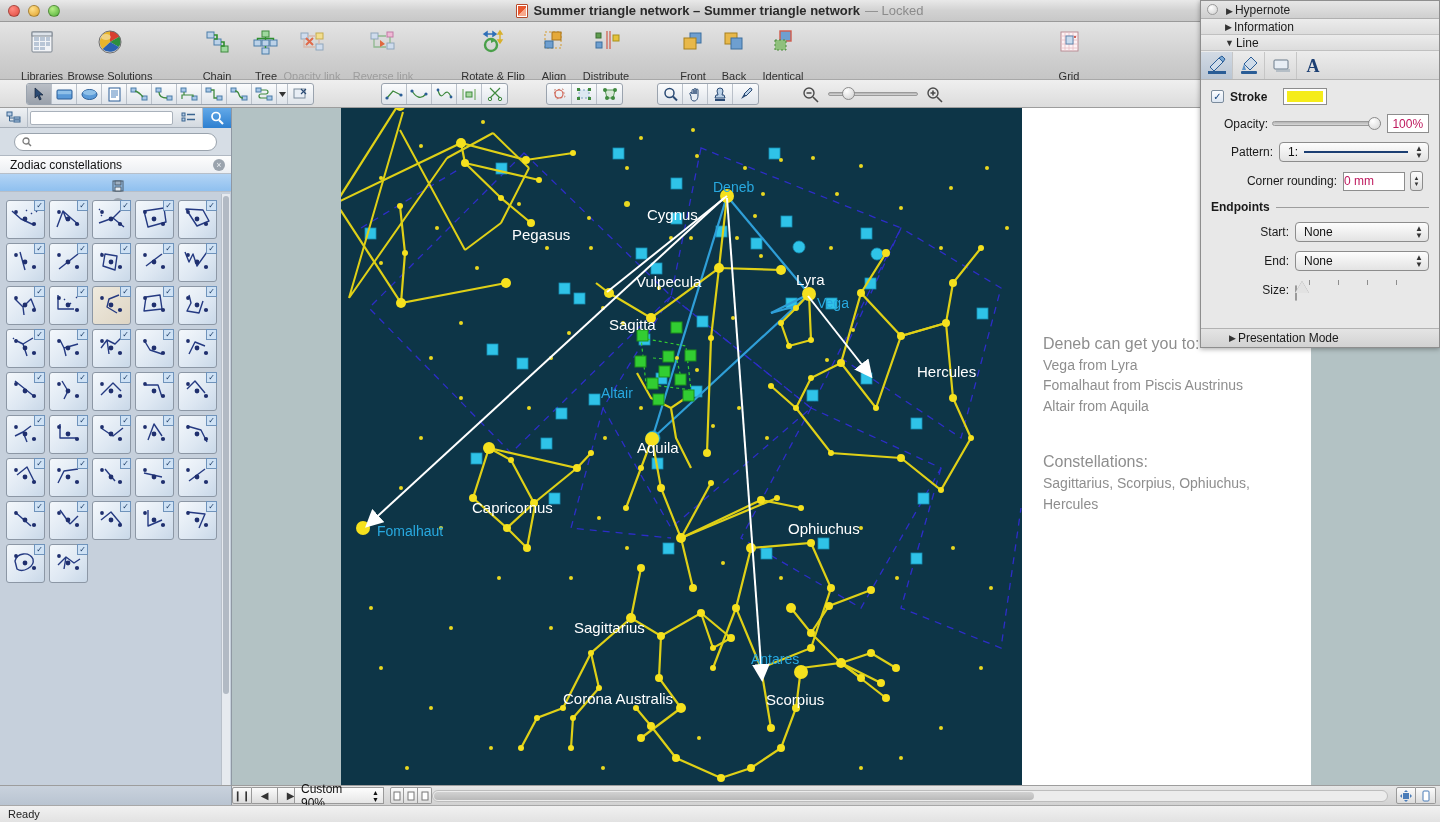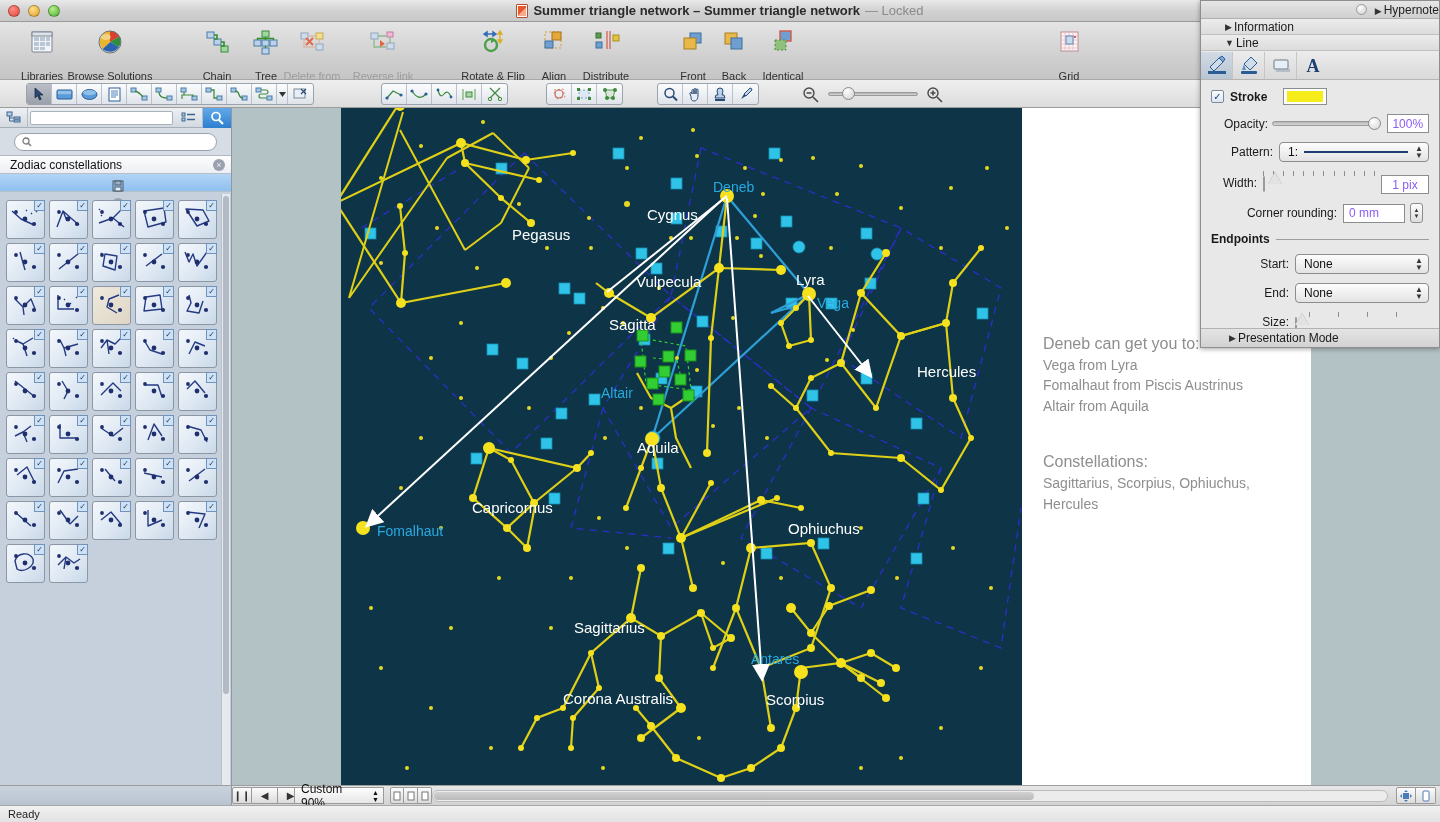--- a/index.html
+++ b/index.html
@@ -163,21 +163,21 @@
   .notes .gap { height: 34px; }
 
   
   .inspector {
     position: absolute; right: 0; top: 0; width: 240px; height: 348px;
     background: #e8e8e8; border: 1px solid #8e8e8e;
     box-shadow: 0 1px 5px rgba(0,0,0,.35);
   }
   .insp-tbar {
     height: 18px; background: linear-gradient(to bottom, #e6e6e6, #cfcfcf);
-    border-bottom: 1px solid #b0b0b0; display: flex; align-items: center; padding-left: 6px; justify-content: flex-end;
+    border-bottom: 1px solid #b0b0b0; display: flex; align-items: center; padding-left: 6px;
   }
   .insp-close {
     width: 11px; height: 11px; border-radius: 50%;
     background: radial-gradient(circle at 35% 30%, #fdfdfd, #cfcfcf);
     border: 1px solid #9a9a9a;
   }
   .insp-tbar .ttl { font-size: 12px; color: #222; margin-left: 8px; }
   .disc { font-size: 9px; margin-right: 2px; color: #333; }
   .insp-sec {
     height: 16px; display: flex; align-items: center; padding-left: 24px;
@@ -215,21 +215,21 @@
     border: 1px solid #9a9a9a; border-radius: 3px; width: 100%;
   }
   .slider .knob {
     position: absolute; width: 13px; height: 13px; border-radius: 50%;
     background: radial-gradient(circle at 35% 28%, #ffffff, #d4d4d4);
     border: 1px solid #8a8a8a;
   }
   .numbox {
     border: 1px solid #8d8d8d; background: #fff; height: 19px;
     display: flex; align-items: center; justify-content: center;
-    font-size: 12px; color: #8b5cf6;
+    font-size: 12px; color: #be185d;
   }
   .popup {
     border: 1px solid #8c8c8c; border-radius: 4px; height: 20px;
     background: linear-gradient(to bottom, #fdfdfd, #e3e3e3);
     display: flex; align-items: center; padding: 0 4px 0 8px;
     font-size: 12px; color: #111; position: relative;
   }
   .popup .arrows {
     position: absolute; right: 5px; top: 50%; transform: translateY(-50%);
     font-size: 8px; line-height: 7px; color: #333; text-align: center;
@@ -371,21 +371,21 @@
     <div class="tb-item dim" style="left:276px">
       <div class="tb-ico">
         <svg width="30" height="28" viewBox="0 0 30 28">
             <rect x="4" y="5" width="7" height="6" fill="#cfdced" stroke="#8fa6bb"></rect>
             <rect x="19" y="5" width="7" height="6" fill="#f2de8e" stroke="#c6ab4d"></rect>
             <rect x="19" y="16" width="7" height="6" fill="#cfdced" stroke="#8fa6bb"></rect>
             <path d="M11 8h8M22 11v5M7 11v8h12" fill="none" stroke="#d8b9ac" stroke-width="1.4"></path>
             <path d="M9 10l7 7M16 10l-7 7" stroke="#e06a4a" stroke-width="2"></path>
           </svg>
       </div>
-      <div class="tb-label">Delete from</div>
+      <div class="tb-label">Opacity link</div>
     </div>
 
     <div class="tb-item dim" style="left:347px">
       <div class="tb-ico">
         <svg width="30" height="28" viewBox="0 0 30 28">
             <rect x="3" y="5" width="7" height="6" fill="#cfdced" stroke="#8fa6bb"></rect>
             <rect x="19" y="4" width="6" height="5" fill="#f0b9d6" stroke="#c27ba5"></rect>
             <rect x="19" y="15" width="7" height="6" fill="#cfdced" stroke="#8fa6bb"></rect>
             <path d="M10 8h8M22 9v6M6 11v8h12" fill="none" stroke="#8fb88f" stroke-width="1.3"></path>
             <path d="M12 12l5 4-5 3" fill="#e0683f"></path>
@@ -1522,48 +1522,24 @@
 
       <div class="row">
         <span class="lbl" style="width:62px">Pattern:</span>
         <span class="popup" style="width:150px;margin-left:6px">
           <span>1:</span>
           <span style="flex:1;height:2px;background:#1c3f73;margin:0 16px 0 6px"></span>
           <span class="arrows">▲<br>▼</span>
         </span>
       </div>
 
-      <div class="row" style="align-items:flex-start">
-        <span class="lbl" style="width:46px;margin-top:5px">Width:</span>
-        <span style="width:112px;margin-left:6px">
-          <span class="ticks">
-            <i></i>
-              <i></i>
-              <i></i>
-              <i></i>
-              <i></i>
-              <i></i>
-              <i></i>
-              <i></i>
-              <i></i>
-              <i></i>
-              <i></i>
-              <i></i>
-          </span>
-          <span class="slider" style="display:block;position:relative;margin-top:1px">
-            <span class="track"></span>
-            <span style="position:absolute;left:5px;top:-5px;width:0;height:0;border-left:7px solid transparent;border-right:7px solid transparent;border-bottom:12px solid #e2e2e2;filter:drop-shadow(0 0 .5px #888)"></span>
-          </span>
-        </span>
-        <span class="numbox" style="width:48px;margin-left:6px;margin-top:4px">1 pix</span>
-      </div>
 
       <div class="row">
         <span class="lbl" style="width:126px">Corner rounding:</span>
-        <span class="numbox" style="width:62px;margin-left:6px;justify-content:flex-start;padding-left:5px">0 mm</span>
+        <span class="numbox" style="width:62px;margin-left:6px;justify-content:flex-start;">0 mm</span>
         <span class="stepper" style="margin-left:5px">▲<br>▼</span>
       </div>
 
       <div class="sect-div">
         <b>Endpoints</b>
         <span></span>
       </div>
 
       <div class="row">
         <span class="lbl" style="width:78px">Start:</span>

